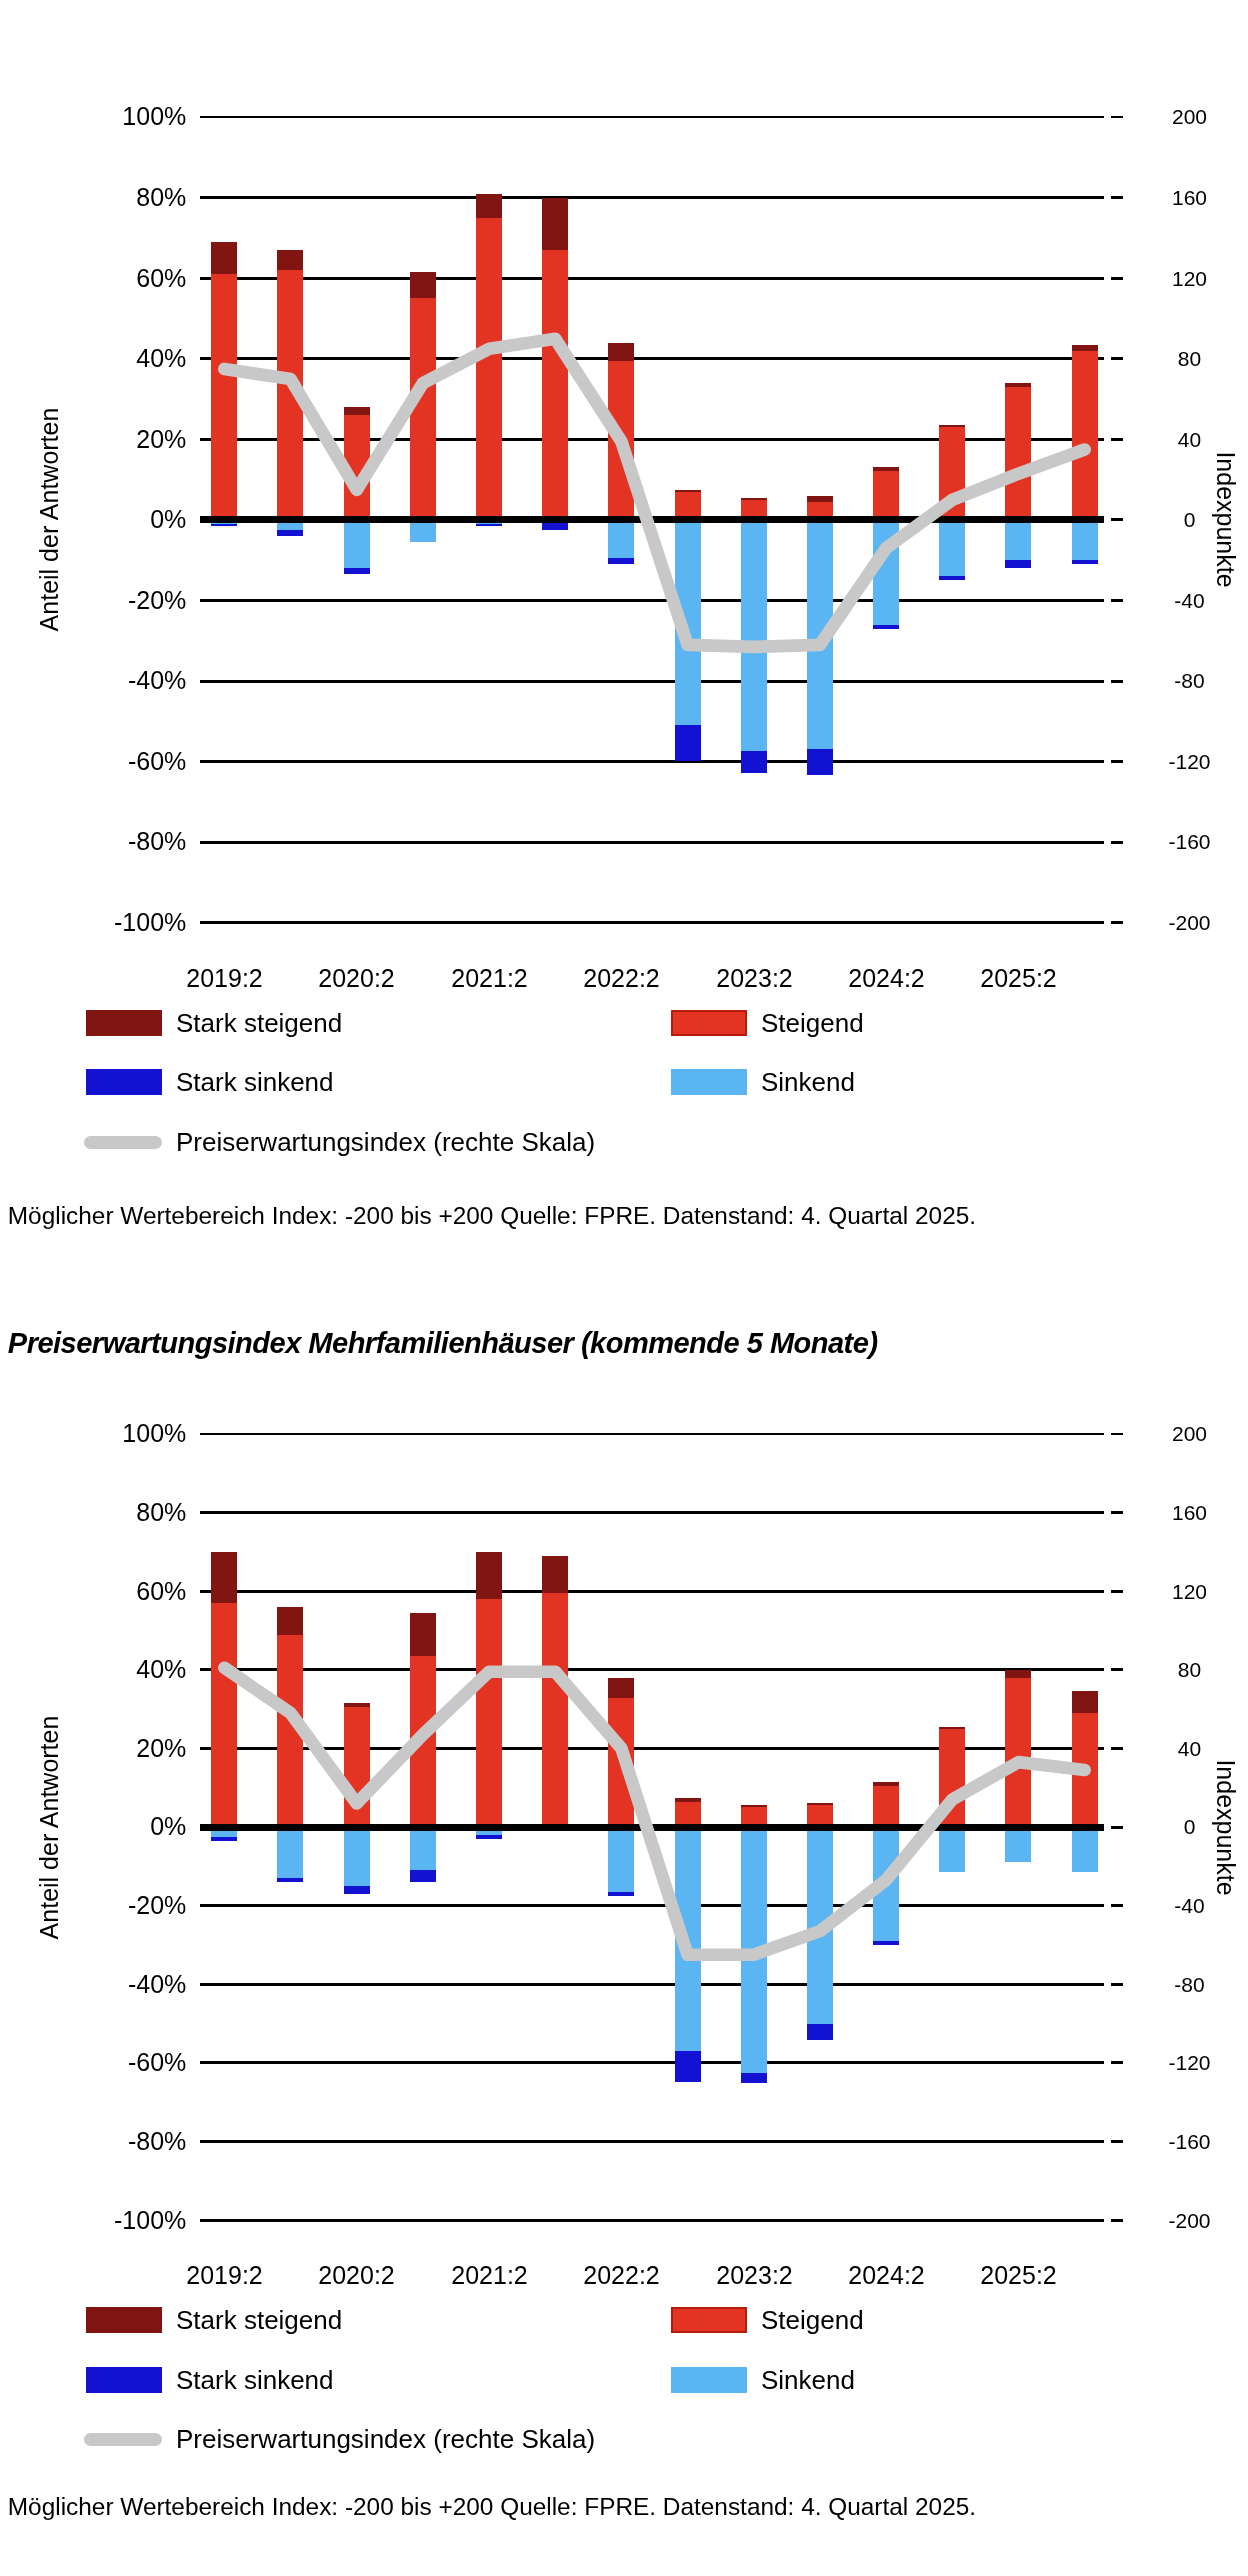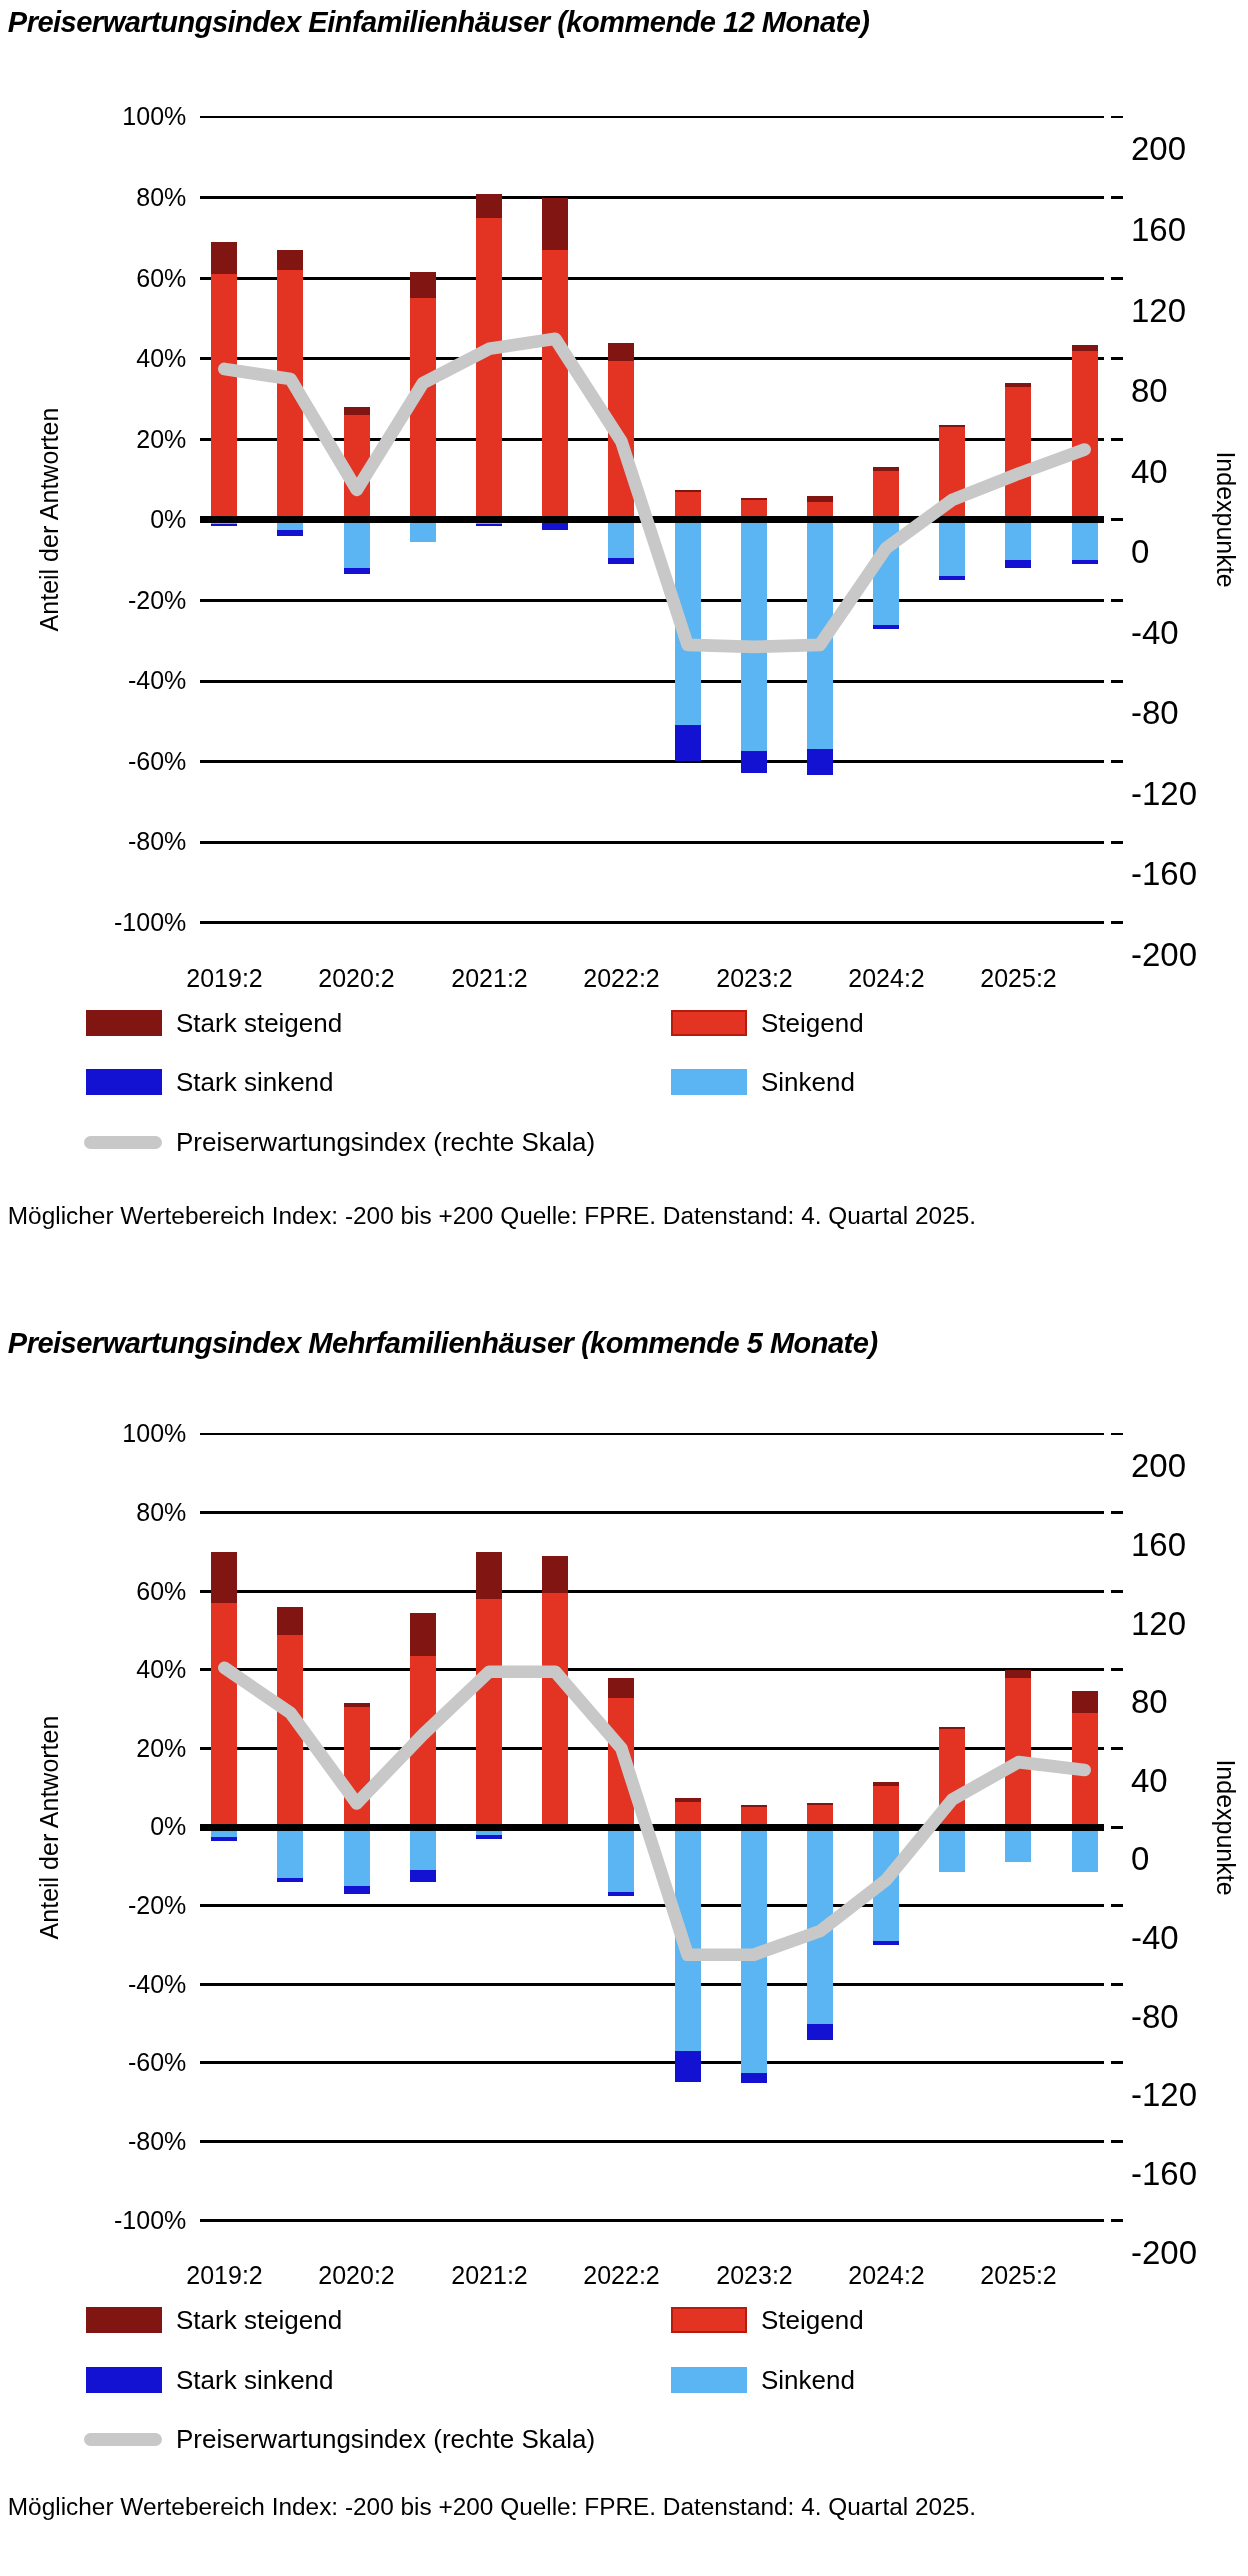--- a/index.html
+++ b/index.html
@@ -4,38 +4,37 @@
 <style>
   html,body{margin:0;padding:0;background:#ffffff;}
   body{width:1248px;height:2576px;position:relative;font-family:"Liberation Sans","DejaVu Sans",sans-serif;color:#000;}
   .chart-block{position:absolute;left:0;width:1248px;}
   .chart-title{position:absolute;left:7.8px;top:5.9px;margin:0;font-size:29px;font-weight:bold;font-style:italic;white-space:nowrap;letter-spacing:-0.5px;}
   .plot{position:absolute;left:200px;width:904px;}
   .gridline{position:absolute;left:0;width:100%;height:2.9px;background:#000;}
   .gridline.zero{height:6.8px;z-index:6;}
   .rtick{position:absolute;width:12.7px;height:2.9px;background:#000;left:100%;margin-left:6.8px;}
   .ytick-left{position:absolute;right:100%;margin-right:13.7px;width:127px;text-align:right;font-size:25px;line-height:29px;white-space:nowrap;}
-  .ytick-right{position:absolute;left:100%;margin-left:27px;width:117px;text-align:left;font-size:33px;line-height:29px;white-space:nowrap;margin-top:32px;}
+  .ytick-right{position:absolute;left:100%;margin-left:27px;width:117px;text-align:center;font-size:21px;line-height:29px;white-space:nowrap;}
   .bar-seg{position:absolute;z-index:3;}
   .line-svg{position:absolute;left:0;top:0;z-index:7;overflow:visible;}
   .xlabel{position:absolute;width:137px;text-align:center;font-size:25px;white-space:nowrap;}
   .vlabel{position:absolute;width:410px;height:31px;text-align:center;font-size:25px;line-height:31px;white-space:nowrap;}
   .vlabel.left{transform:rotate(-90deg);}
   .vlabel.right{transform:rotate(90deg);}
   .legend-row{position:absolute;left:0;width:1248px;height:27px;}
   .legend-swatch{position:absolute;top:0;width:76px;height:26px;box-sizing:border-box;}
   .legend-line-swatch{position:absolute;top:6.8px;width:78px;height:13.7px;border-radius:6.8px;}
   .legend-label{position:absolute;top:-2px;font-size:26px;white-space:nowrap;}
   .chart-footer{position:absolute;left:7.8px;margin:0;font-size:24.4px;white-space:nowrap;}
 </style>
 </head>
 <body>
 
 <section class="chart-block" style="top:0;height:1317px;">
-  <h2 class="chart-title">Preiserwartungsindex Einfamilienhäuser (kommende 12 Monate)</h2>
 
   <div class="vlabel left" style="left:-156px;top:504px;">Anteil der Antworten</div>
   <div class="vlabel right" style="left:1020px;top:504px;">Indexpunkte</div>
 
   <div class="plot" style="top:117px;height:806px;">
       <div class="gridline" style="top: -1.5px;"></div>
       <div class="rtick" style="top: -1.5px;"></div>
       <div class="ytick-left" style="top: -14.6px;">100%</div>
       <div class="ytick-right" style="top: -14.6px;">200</div>
       <div class="gridline" style="top: 79px;"></div>

